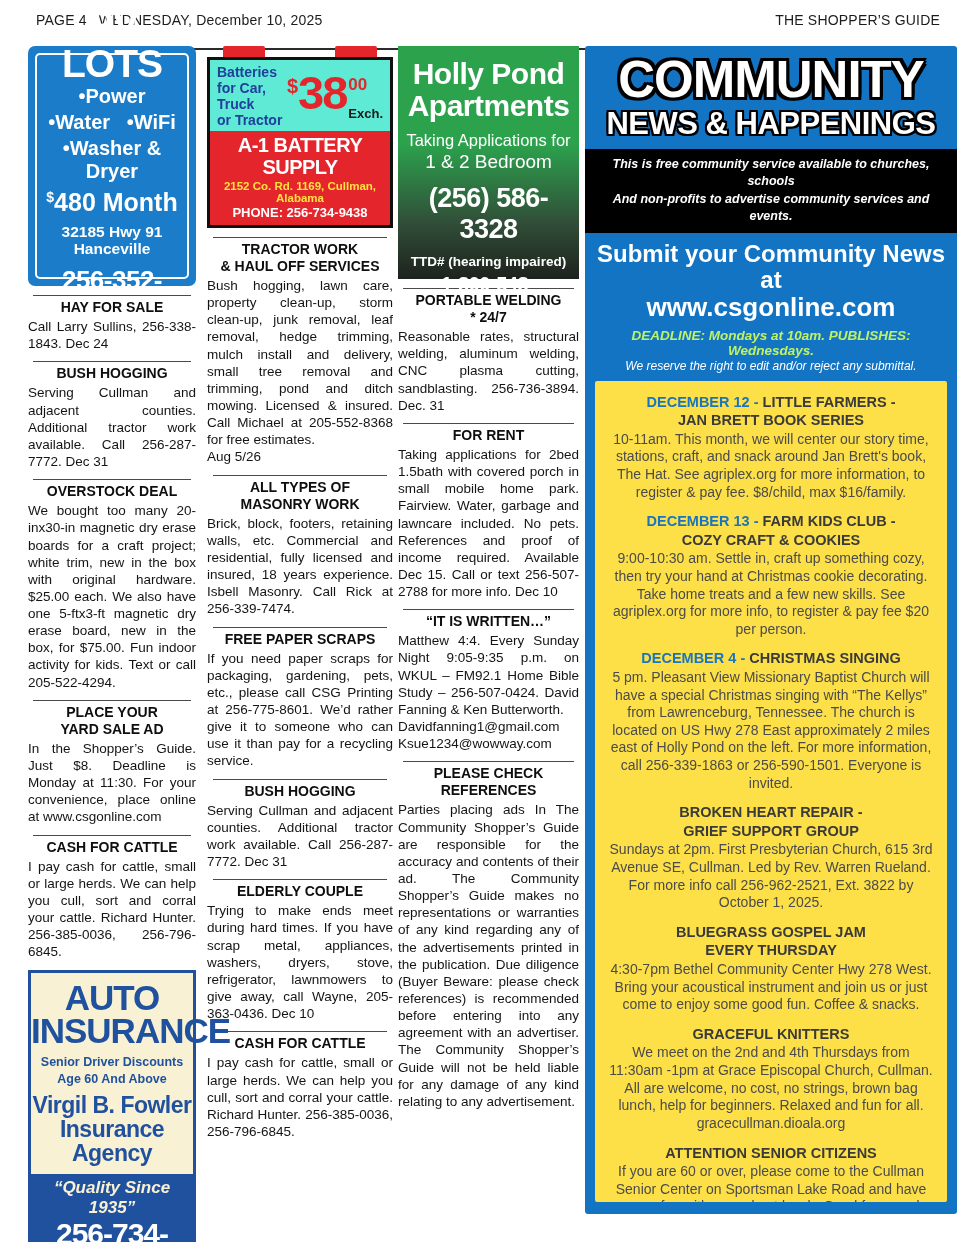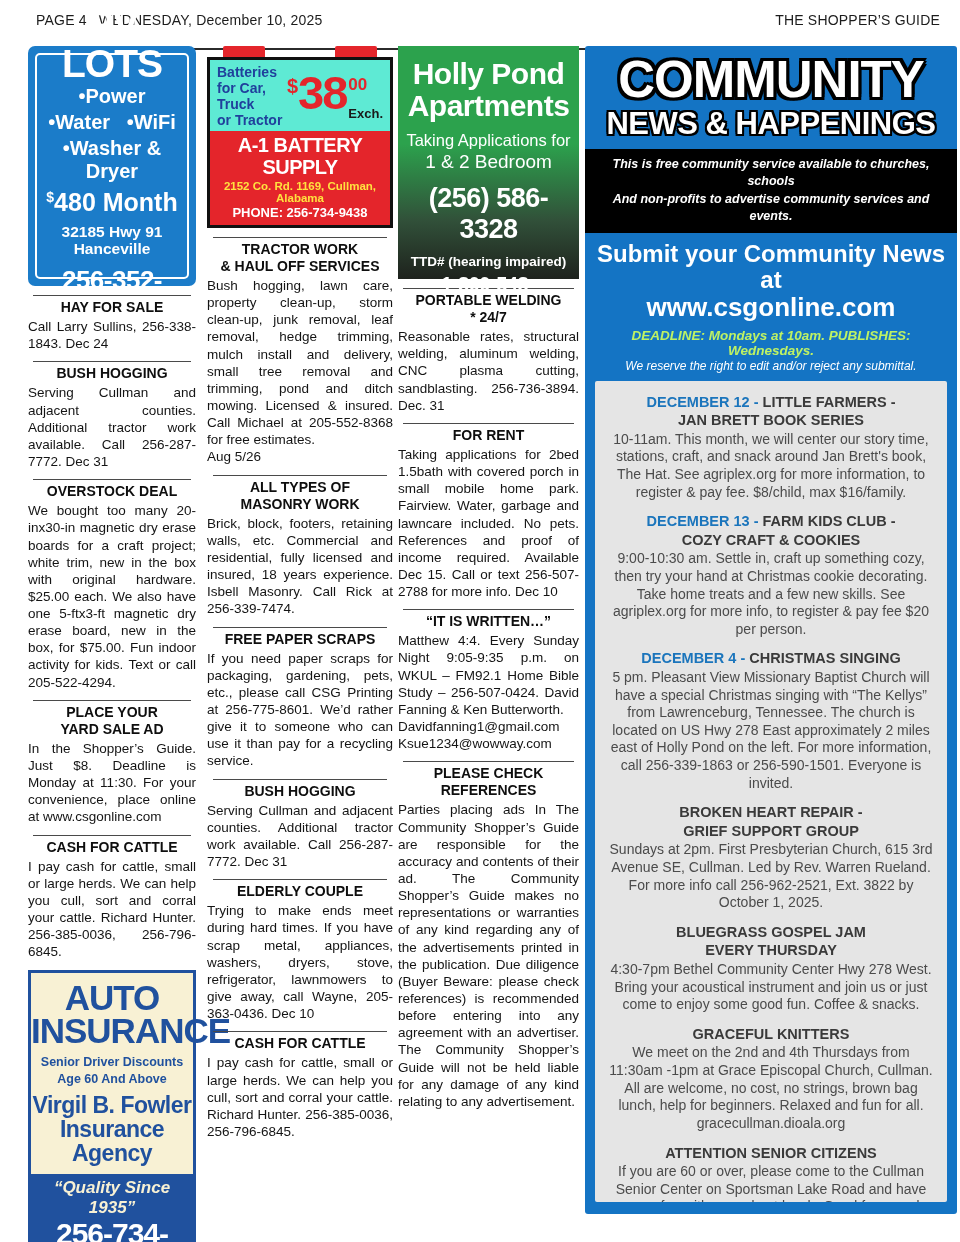--- a/index.html
+++ b/index.html
@@ -85,21 +85,21 @@
   .outline2{text-shadow:-2px -2px 0 #000,2px -2px 0 #000,-2px 2px 0 #000,2px 2px 0 #000,
     0 -2px 0 #000,0 2px 0 #000,-2px 0 0 #000,2px 0 0 #000}
   .cm-title{text-align:center;color:#fff;font-weight:bold;font-size:51px;line-height:1.0;letter-spacing:-1px}
   .cm-sub{text-align:center;color:#fff;font-weight:bold;font-size:31px;line-height:1.05;margin-top:3px;letter-spacing:-.5px}
   .cm-band{background:#000;color:#fff;font-style:italic;font-weight:bold;font-size:12.5px;
     text-align:center;margin:8px -10px 0;padding:7px 6px;line-height:1.4}
   .cm-submit{color:#fff;text-align:center;font-weight:bold;margin-top:8px;font-size:24px;line-height:1.12}
   .cm-submit2{color:#fff;text-align:center;font-weight:bold;font-size:26px;line-height:1.05}
   .cm-deadline{color:#bef264;text-align:center;font-size:13.5px;font-style:italic;font-weight:bold;margin-top:6px}
   .cm-reserve{color:#fff;text-align:center;font-size:12px;font-style:italic;margin-top:1px}
-  .cm-white{background:#e5e5e5;flex:1;margin-top:8px;border-radius:2px;padding:12px 10px;overflow:hidden}
+  .cm-white{background:#fde047;flex:1;margin-top:8px;border-radius:2px;padding:12px 10px;overflow:hidden}
   .event{text-align:center;margin-bottom:11px}
   .event h4{margin:0;font-size:14.5px;line-height:1.28;white-space:pre-line;color:#3a3a3a;font-weight:bold}
   .event .evdate{color:#1b75bc}
   .event p{margin:1px 0 0;font-size:14px;line-height:1.26;color:#4b4b4b}
 </style>
 </head>
 <body>
 
 <div class="page-header">
   <span>PAGE 4  |  WEDNESDAY, December 10, 2025</span>

